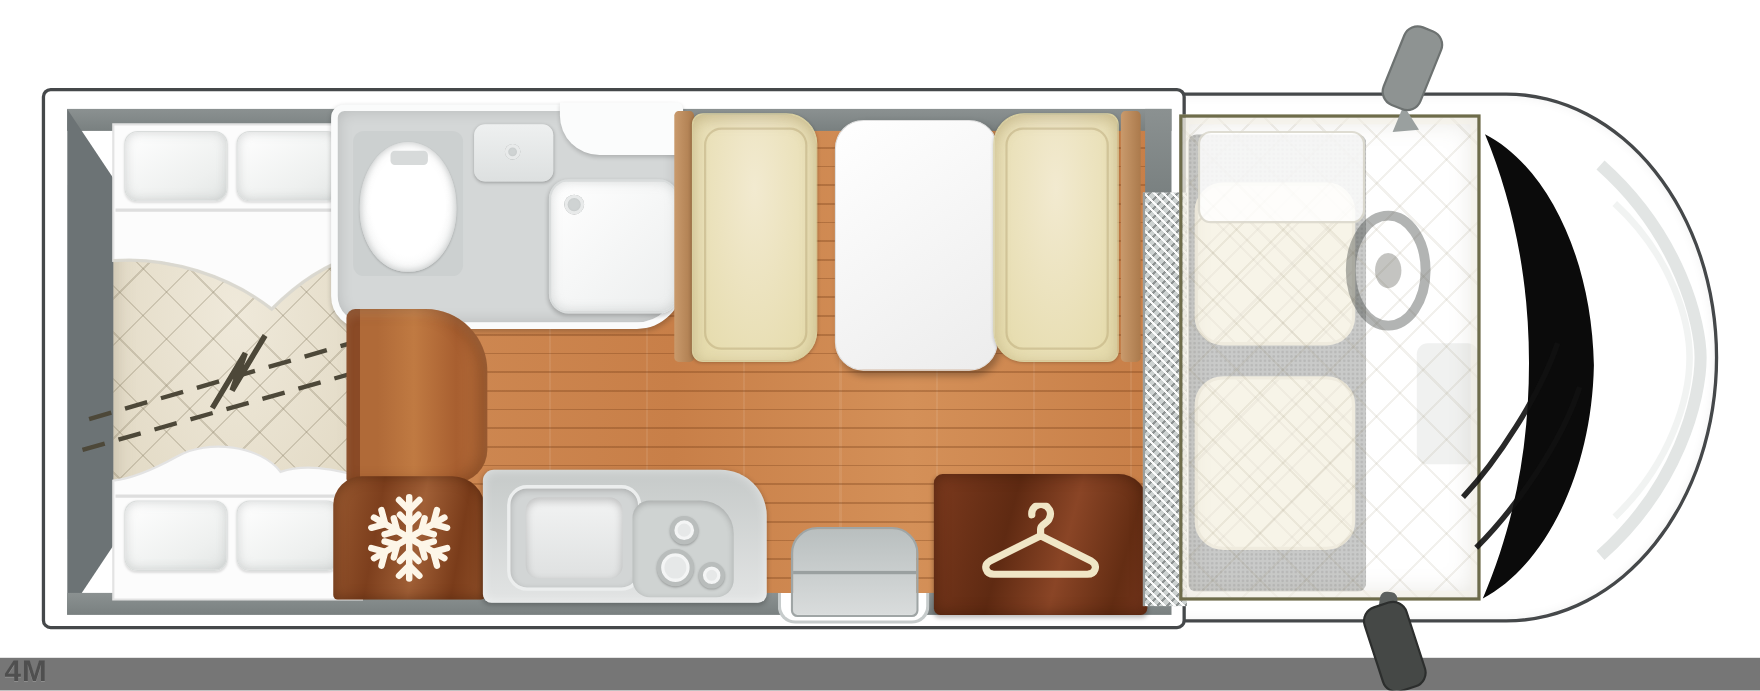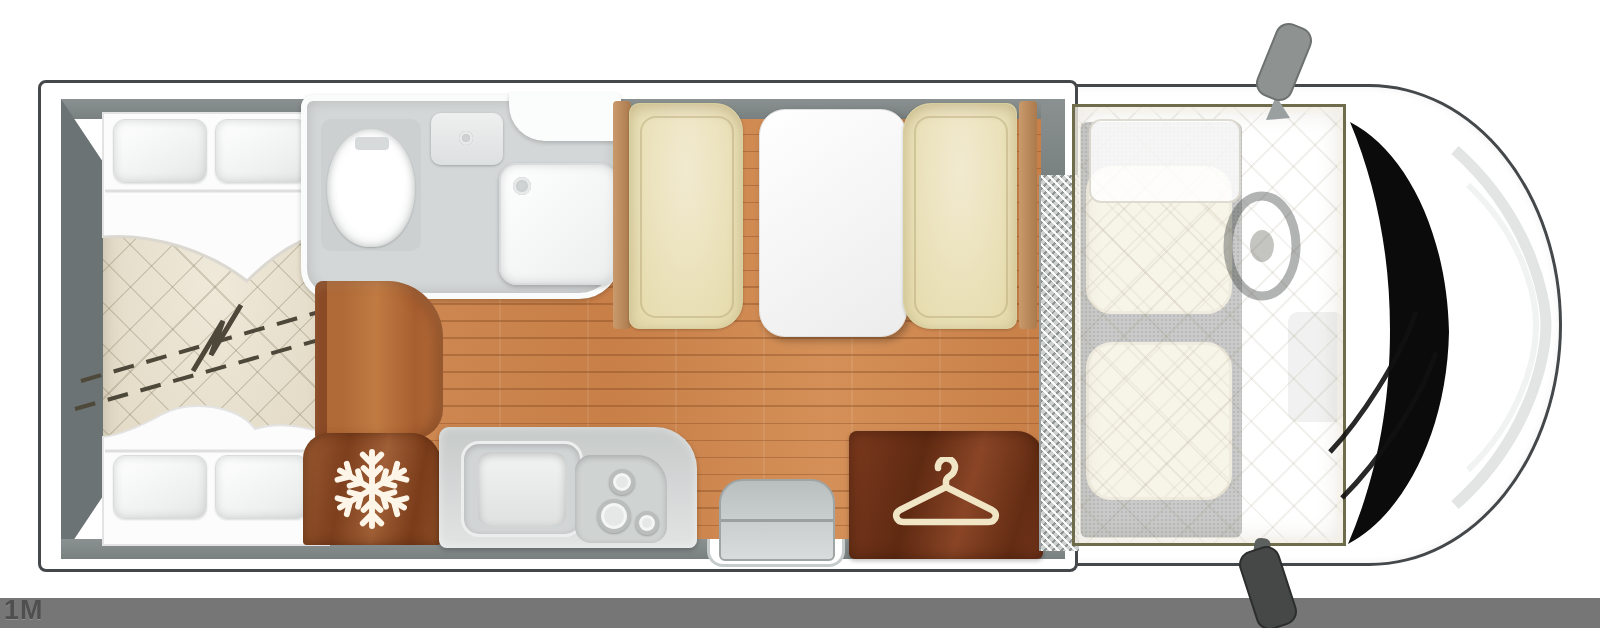--- a/index.html
+++ b/index.html
@@ -216,21 +216,21 @@
       <div class="abs entry-step-line" style="left:0;top:38px;"></div>
     </div>
     <div class="abs step-strip" style="left:998px;top:92px;width:40px;height:376px;"></div>
   </div>
 
   <div class="abs drop-bed">
     <div class="abs drop-bed-pillow"></div>
   </div>
 
   <div class="abs footer-bar">
-    <div class="abs model-label">1M</div>
+    <div class="abs model-label">4M</div>
   </div>
 
   <svg class="abs overlay-svg" width="1600" height="628" viewBox="0 0 1600 628">
     <path d="M1350,122 C1405,150 1447,232 1449,332 C1447,434 1402,516 1348,544
              C1378,474 1390,402 1390,330 C1390,252 1375,182 1350,122 Z" fill="#0b0b0b"></path>
     <g stroke="#111" stroke-width="5" fill="none" opacity=".9">
       <path d="M1330,452 C1360,420 1400,360 1416,312"></path>
       <path d="M1342,498 C1378,462 1420,402 1436,352"></path>
     </g>
     <path d="M1455,150 C1528,215 1546,295 1546,325 C1546,362 1526,442 1455,505" stroke="#e2e5e4" stroke-width="11" fill="none"></path>

